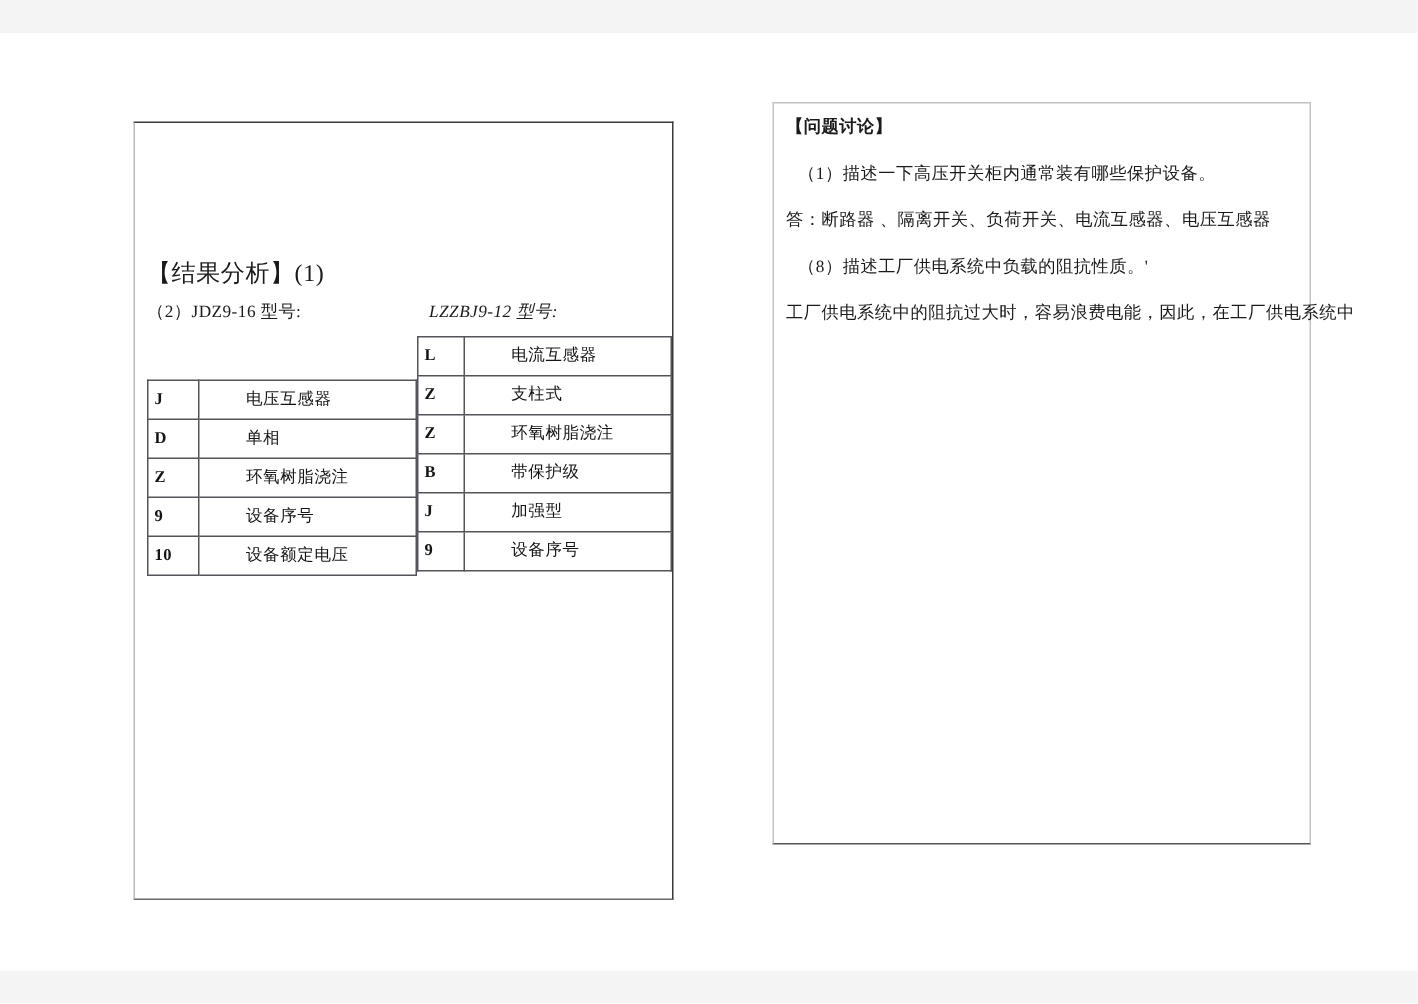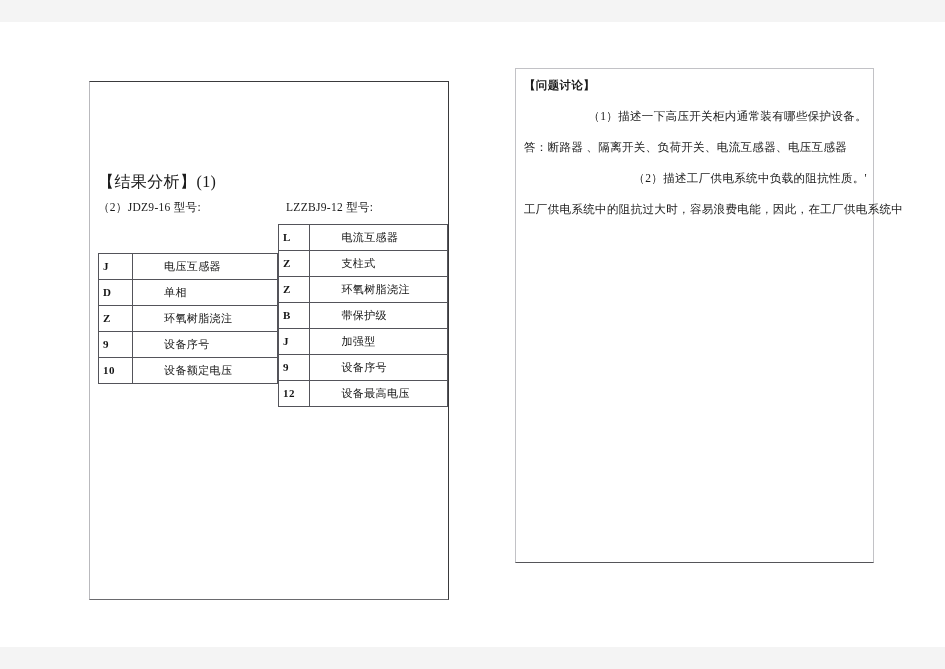--- a/index.html
+++ b/index.html
@@ -65,20 +65,21 @@
     position: absolute;
     left: 0px;
     top: 0;
     white-space: nowrap;
   }
   .model-right {
     position: absolute;
     left: 188px;
     top: 0;
     white-space: nowrap;
+    font-style: italic;
   }
 
   
   .code-table {
     position: absolute;
     border-collapse: collapse;
     table-layout: fixed;
     background: #ffffff;
   }
   .code-table td {
@@ -135,21 +136,21 @@
   }
   .r-line {
     font-size: 11.5px;
     color: #1a1a1a;
     letter-spacing: 0.35px;
     line-height: 14px;
     margin-bottom: 17px;
     white-space: nowrap;
   }
   .r-line.bracket { font-weight: 700; }
-  .r-line.indent { padding-left: 8px; text-align: right; }
+  .r-line.indent { padding-left: 8px; }
 </style>
 </head>
 <body>
 
 <div id="page">
 
   <div class="panel-left">
     <div class="left-body">
 
       <div class="line-heading">【结果分析】(1)</div>
@@ -205,38 +206,34 @@
           <td class="meaning">带保护级</td>
         </tr>
         <tr>
           <td class="code">J</td>
           <td class="meaning">加强型</td>
         </tr>
         <tr>
           <td class="code">9</td>
           <td class="meaning">设备序号</td>
         </tr>
-        <tr>
-          <td class="code">12</td>
-          <td class="meaning">设备最高电压</td>
-        </tr>
       </tbody>
     </table>
   </div>
 
   <div class="panel-right">
     <div class="right-body">
 
       <div class="r-line bracket">【问题讨论】</div>
 
       <div class="r-line indent">（1）描述一下高压开关柜内通常装有哪些保护设备。</div>
 
       <div class="r-line">答：断路器 、隔离开关、负荷开关、电流互感器、电压互感器</div>
 
-      <div class="r-line indent">（2）描述工厂供电系统中负载的阻抗性质。'</div>
+      <div class="r-line indent">（8）描述工厂供电系统中负载的阻抗性质。'</div>
 
       <div class="r-line">工厂供电系统中的阻抗过大时，容易浪费电能，因此，在工厂供电系统中</div>
 
 
     </div>
   </div>
 
 </div>
 
 </body></html>

